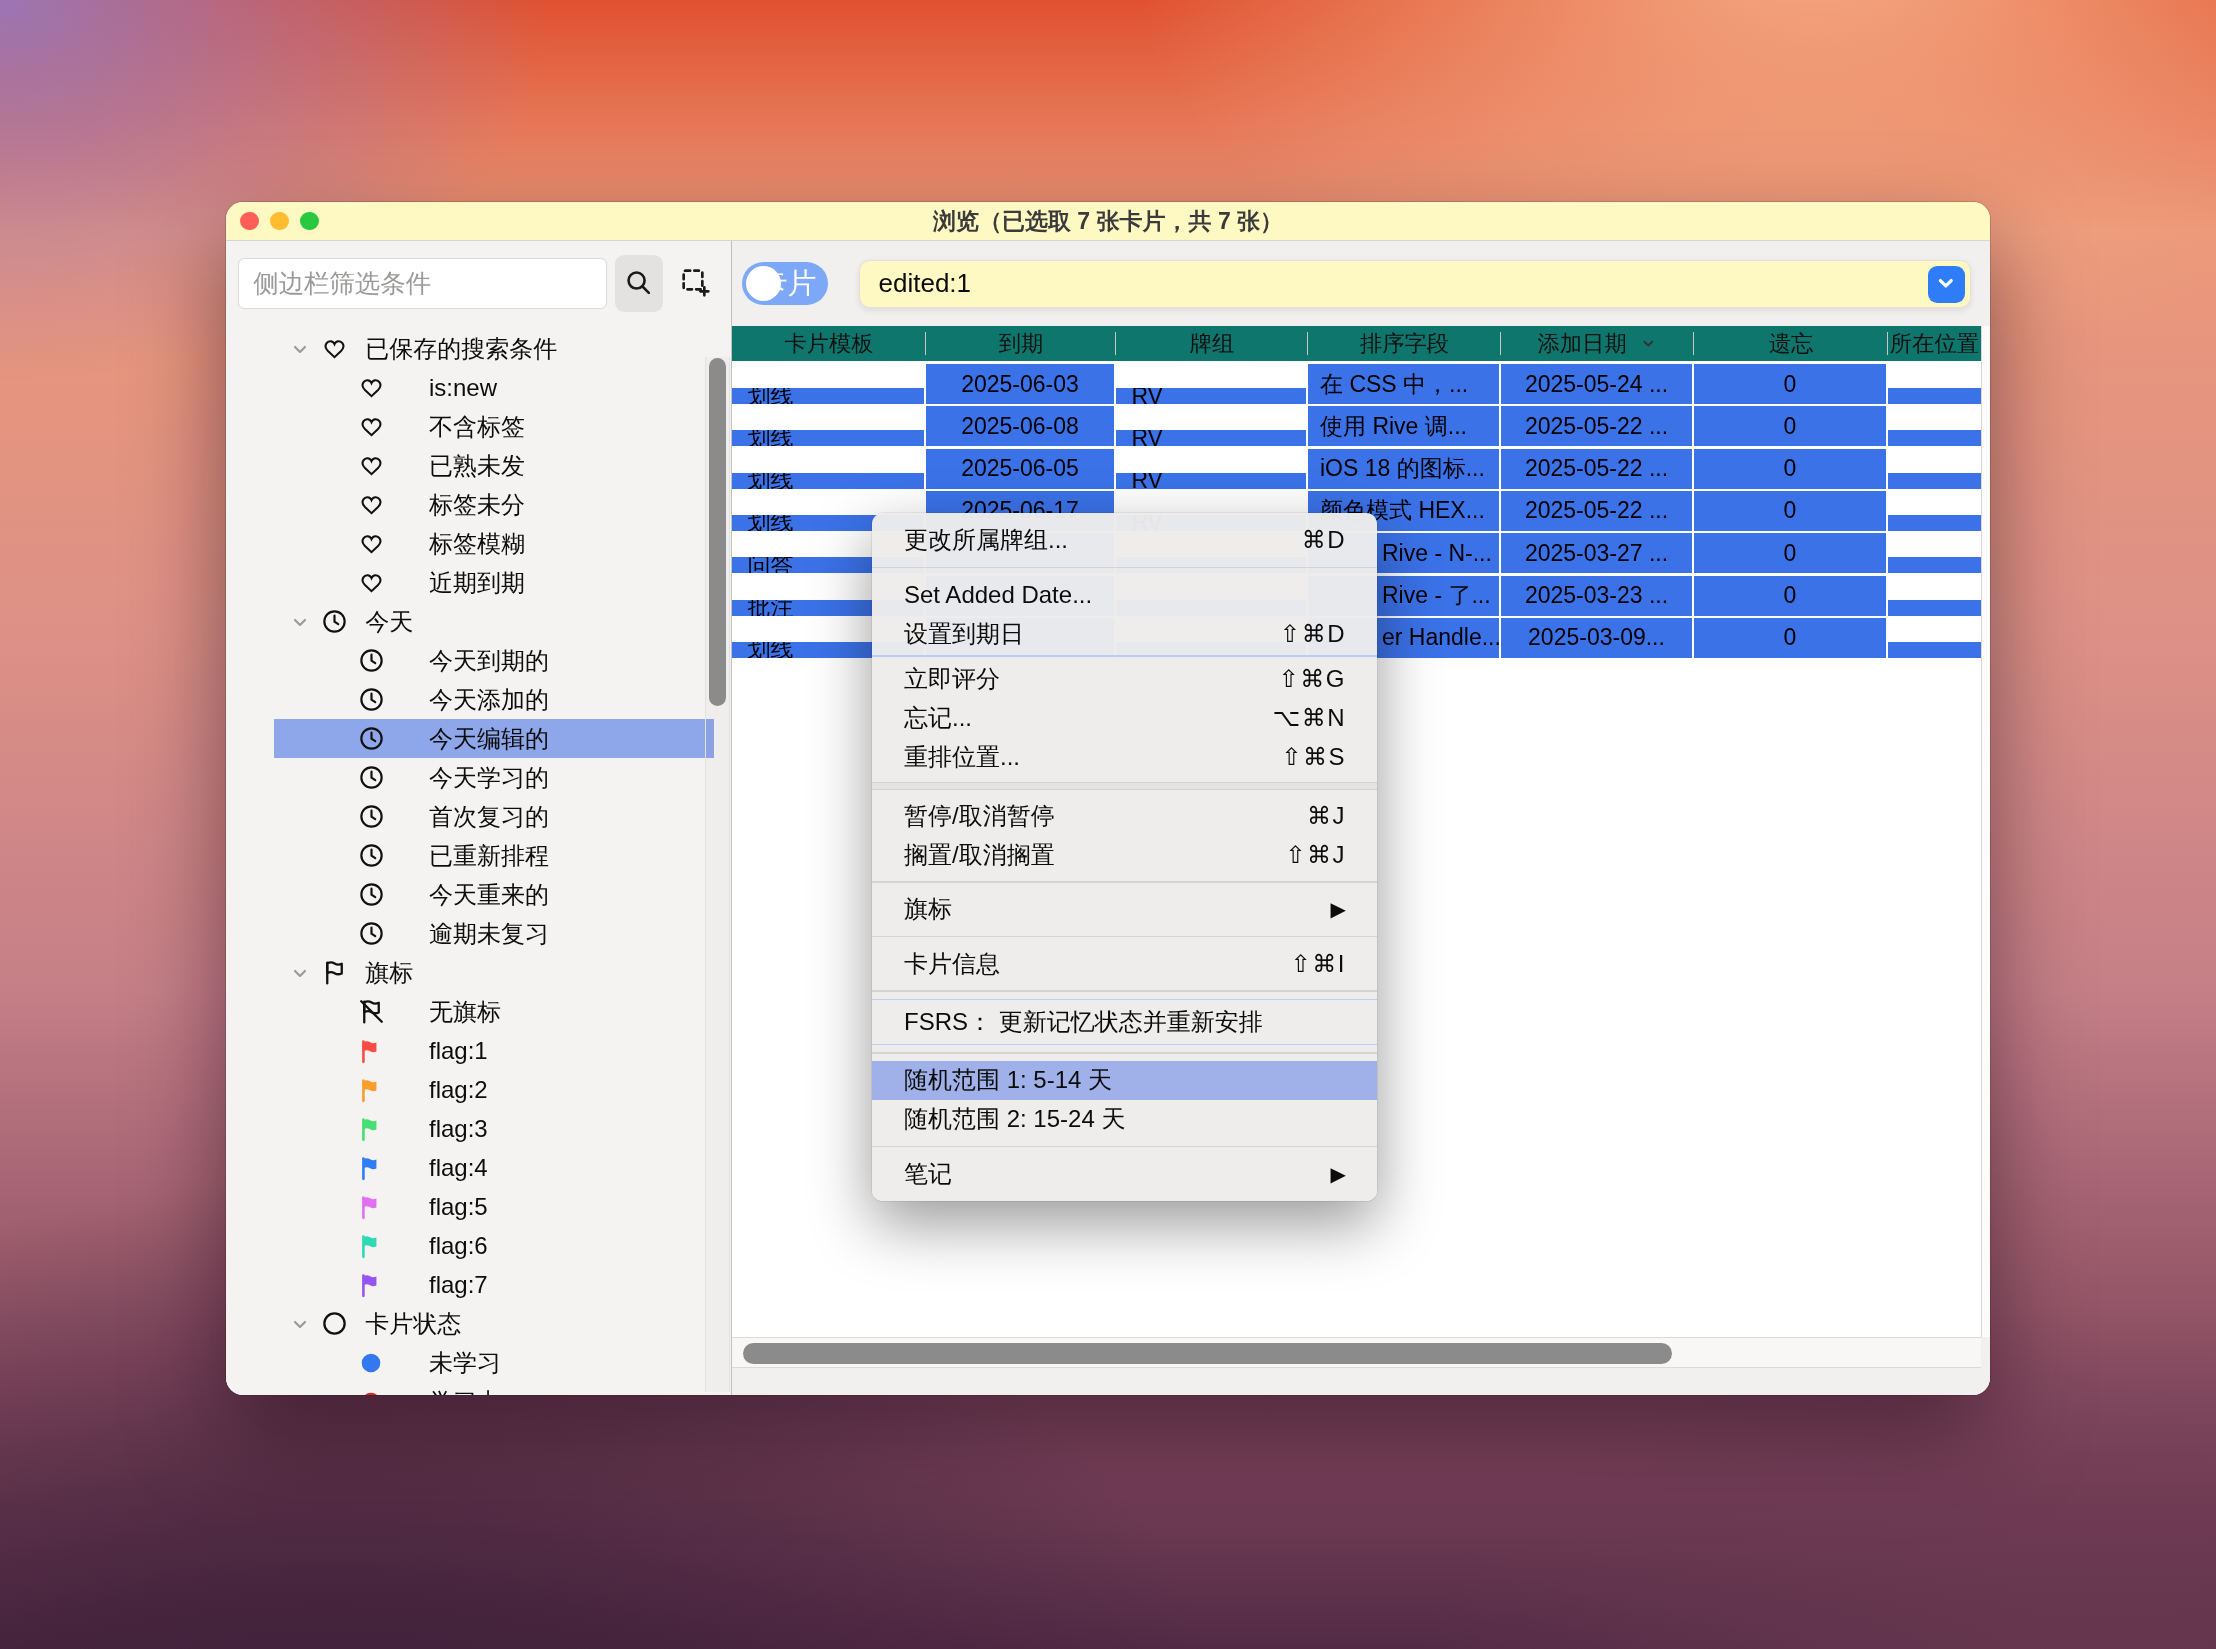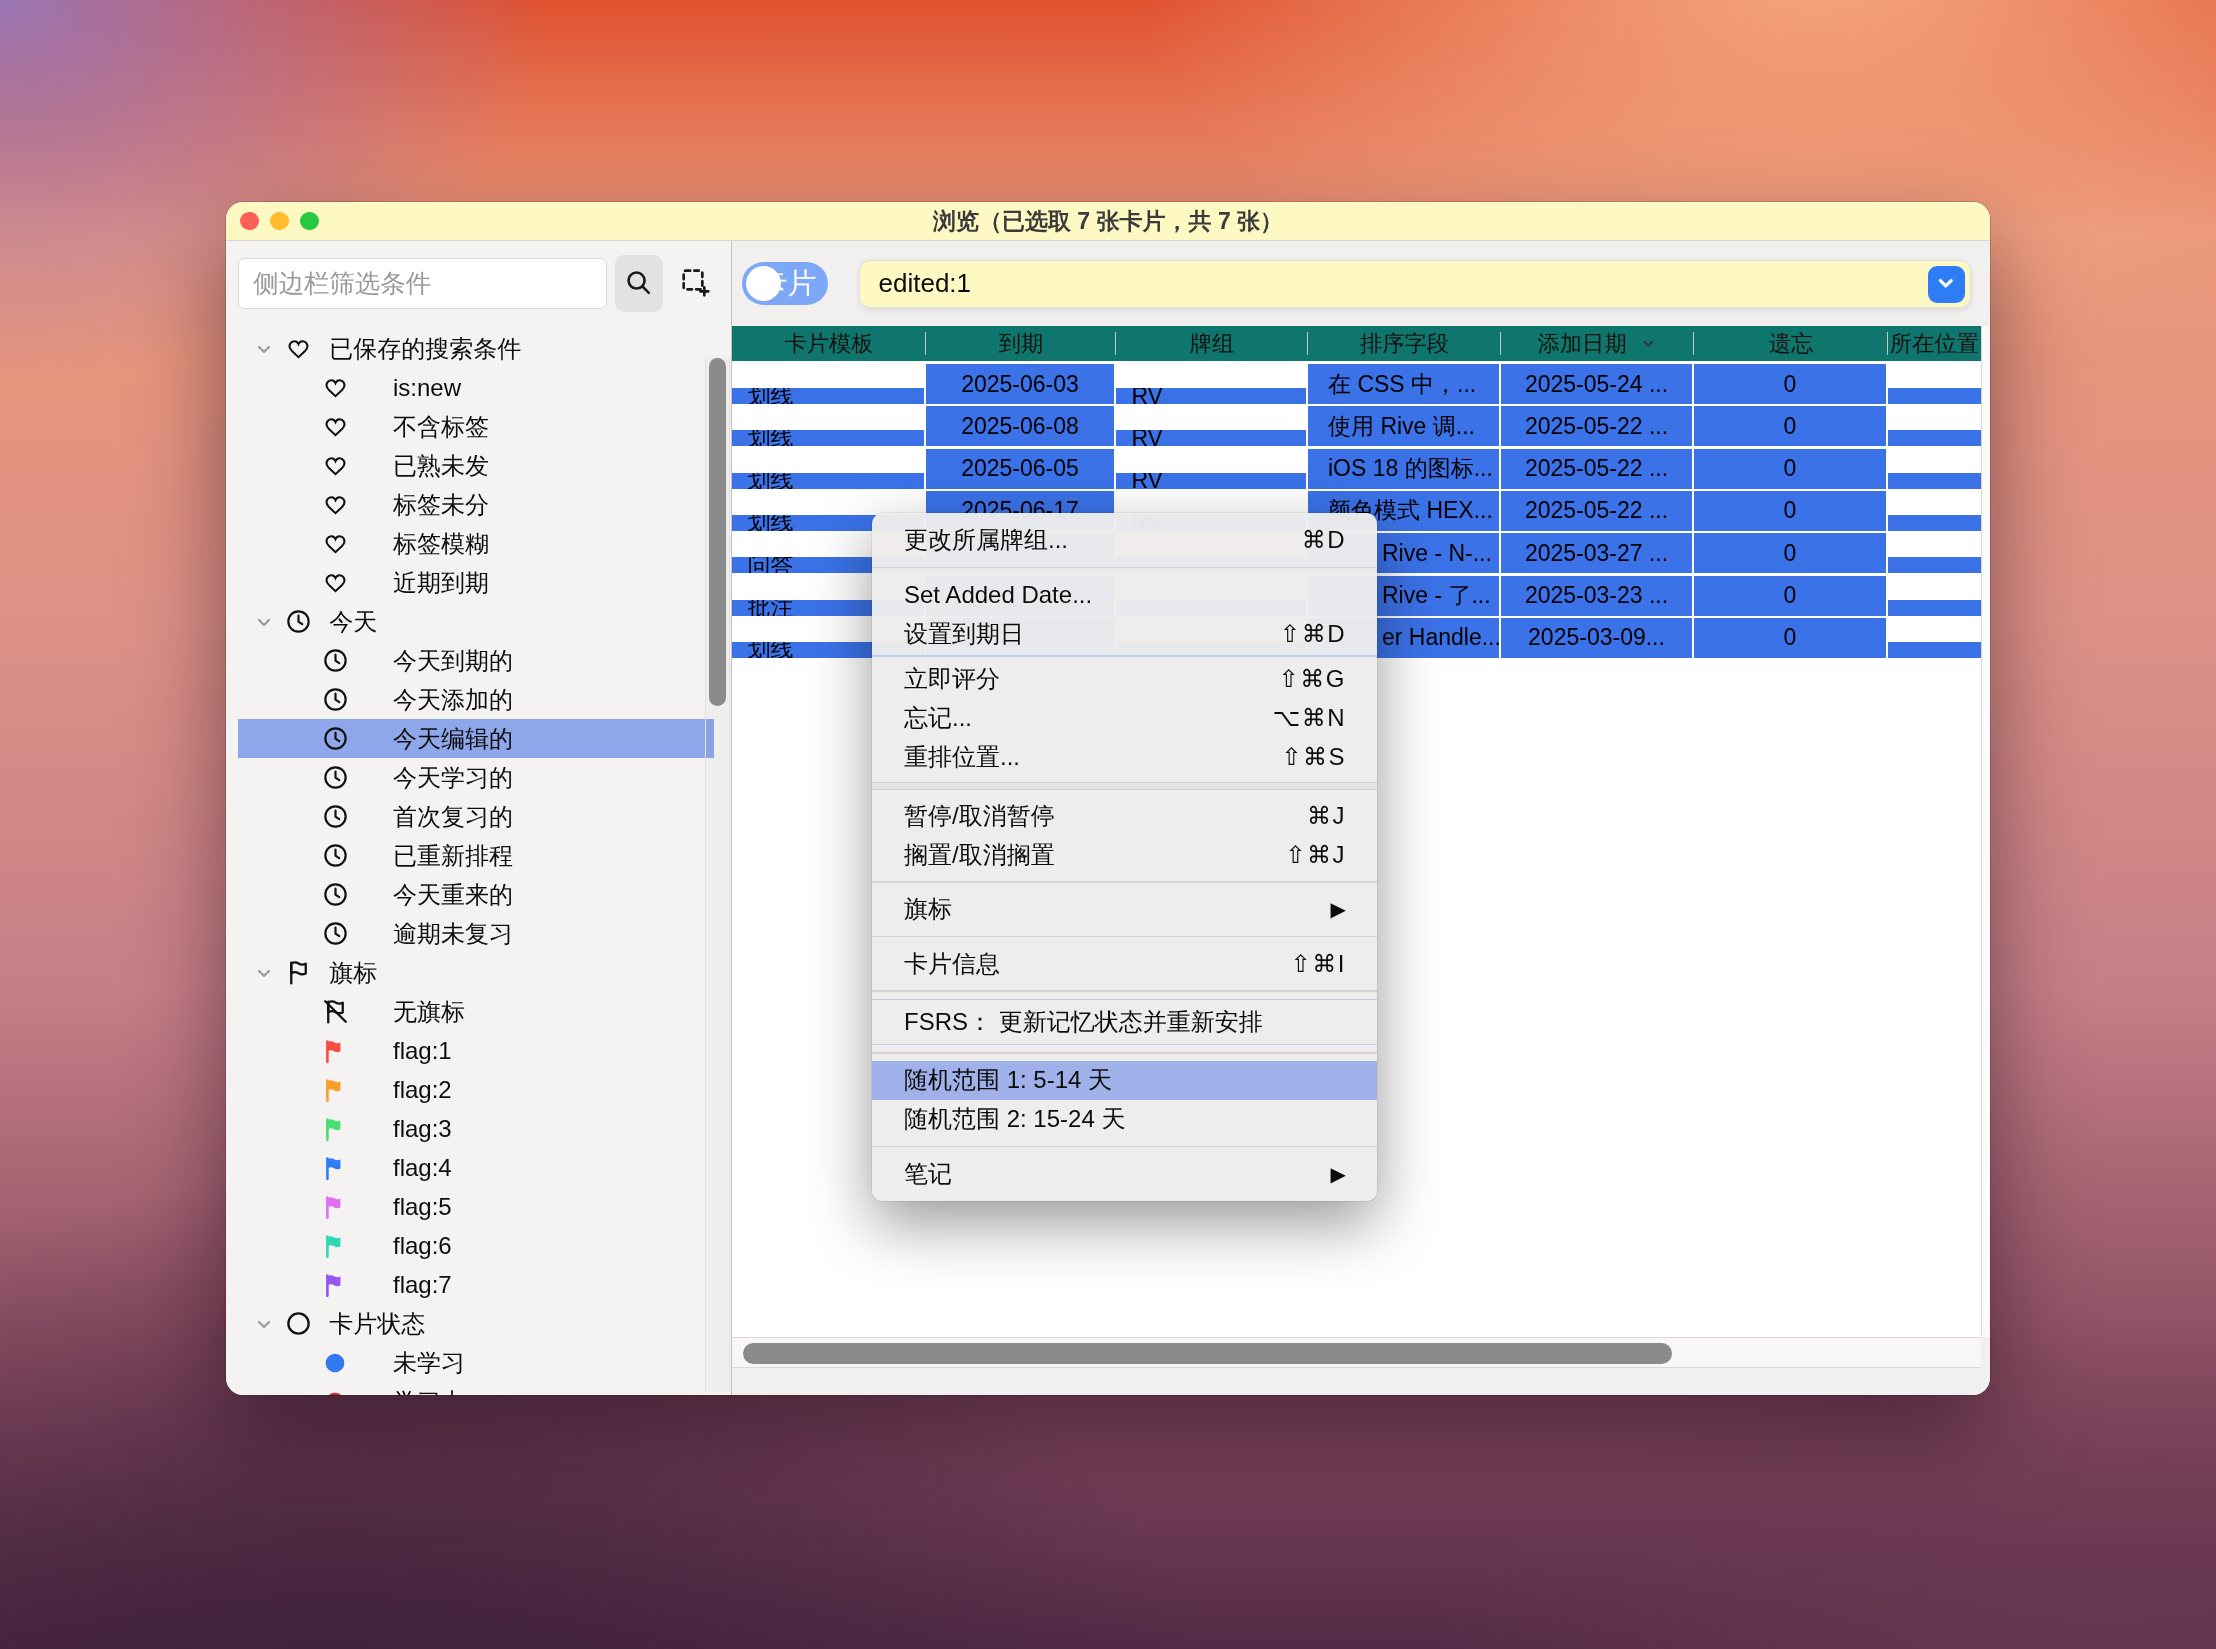--- a/index.html
+++ b/index.html
@@ -42,21 +42,21 @@
   .sidebar-top { height:85px; flex:none; display:flex; align-items:center; padding:0 12.3px; gap:7.7px; }
   .filter-input {
     width:375px; height:51px; background:#fff; border:0.8px solid #DCDAD8; border-radius:6.2px;
     font-size:25.4px; padding:0 14px; color:#333; outline:none;
     font-family:"Liberation Sans","DejaVu Sans",sans-serif;
   }
   .filter-input::placeholder { color:#9B9A99; }
   .btn-search { width:49px; height:57px; background:#E4E2E1; border-radius:9.2px; display:grid; place-items:center; }
   .btn-select { width:49px; height:57px; display:grid; place-items:center; }
 
-  .tree { flex:1; position:relative; padding-top:3.1px; overflow:hidden; }
+  .tree { flex:1; position:relative; padding-top:3.1px; overflow:hidden;padding-left:36px; }
   .tree-row { height:39px; display:flex; align-items:center; font-size:24px; position:relative; white-space:nowrap; }
   .tree-row.group { padding-left:26px; }
   .tree-row.child { padding-left:92px;gap:27px; }
   .tree-row .chev { width:23px; display:grid; place-items:center; margin-right:6.2px; z-index:1; }
   .tree-row .ticon { width:34px; display:grid; place-items:center; margin-right:14px; z-index:1; }
   .tree-row .tlabel { z-index:1; }
   .tree-row.selected::before {
     content:""; position:absolute; left:12.3px; right:17px; top:0; bottom:0; background:#8EA6EA;
   }
   .side-track { position:absolute; right:1.5px; top:116px; bottom:3.1px; width:25px; background:rgba(0,0,0,.02); border-left:0.8px solid #E3E1DF; border-right:0.8px solid #E3E1DF; }
@@ -85,21 +85,21 @@
   .th::after { content:""; position:absolute; right:0; top:6.2px; bottom:6.2px; width:1.5px; background:#C9C7C5; }
   .th:last-child::after { display:none; }
   .th .sortchev { margin-left:12.3px; display:inline-flex; }
 
   .trow { height:40px; margin-bottom:2.3px; }
   .trow:first-of-type { margin-top:3.1px; }
   .td { background:#3B72E8; color:#000; font-size:23px; display:flex; align-items:center; overflow:hidden; white-space:nowrap; border-right:2.3px solid #fff; }
   .td:last-child { border-right:none; }
   .td.c-left { padding-left:15.4px;margin-top:24px; }
   .td.c-center { justify-content:center; }
-  .td.c-sort { padding-left:20px; }
+  .td.c-sort { padding-left:12px; }
   .td.c-sort.shifted { padding-left:74px; }
 
   .hscroll { position:absolute; left:0; right:9.2px; bottom:27px; height:31px; background:#F8F7F6; border-top:0.8px solid #DCDAD8; border-bottom:0.8px solid #DCDAD8; }
   .hthumb { position:absolute; left:10.8px; top:4.6px; width:929px; height:21px; background:#8B8B8B; border-radius:10.8px; }
 
   
   .menu {
     position:absolute; left:872px; top:513px; width:505px;
     background:rgba(237,236,235,.97); border-radius:10.8px; padding:7.7px 0;
     box-shadow:0 23px 62px rgba(0,0,0,.4), 0 0 0 0.8px rgba(0,0,0,.08);

